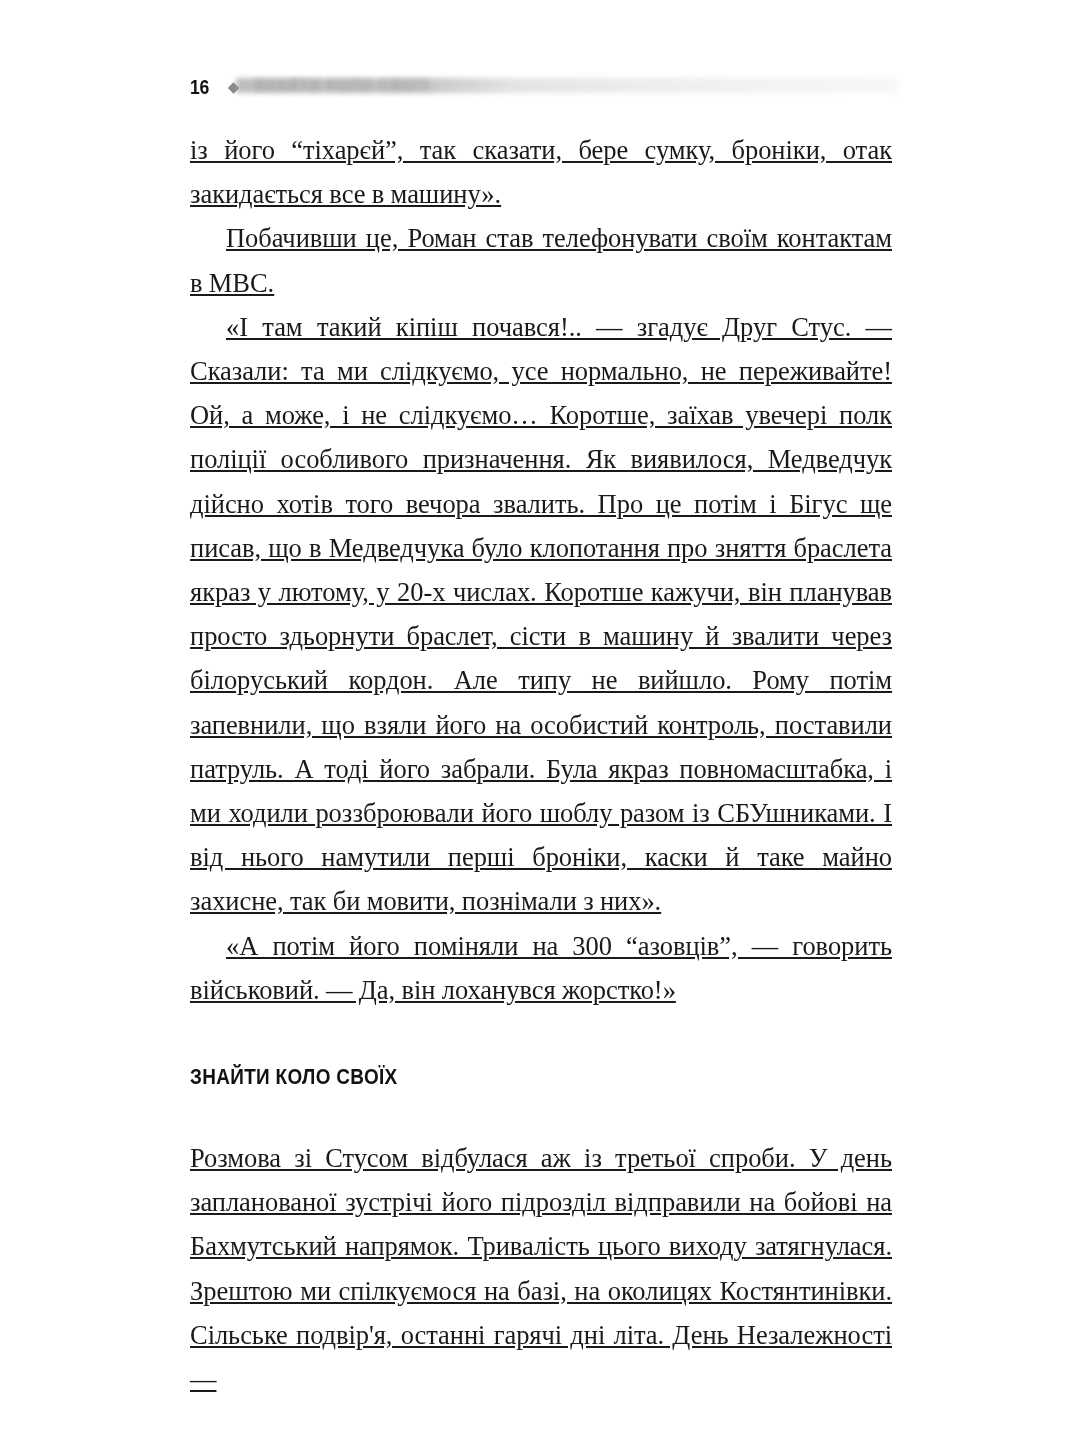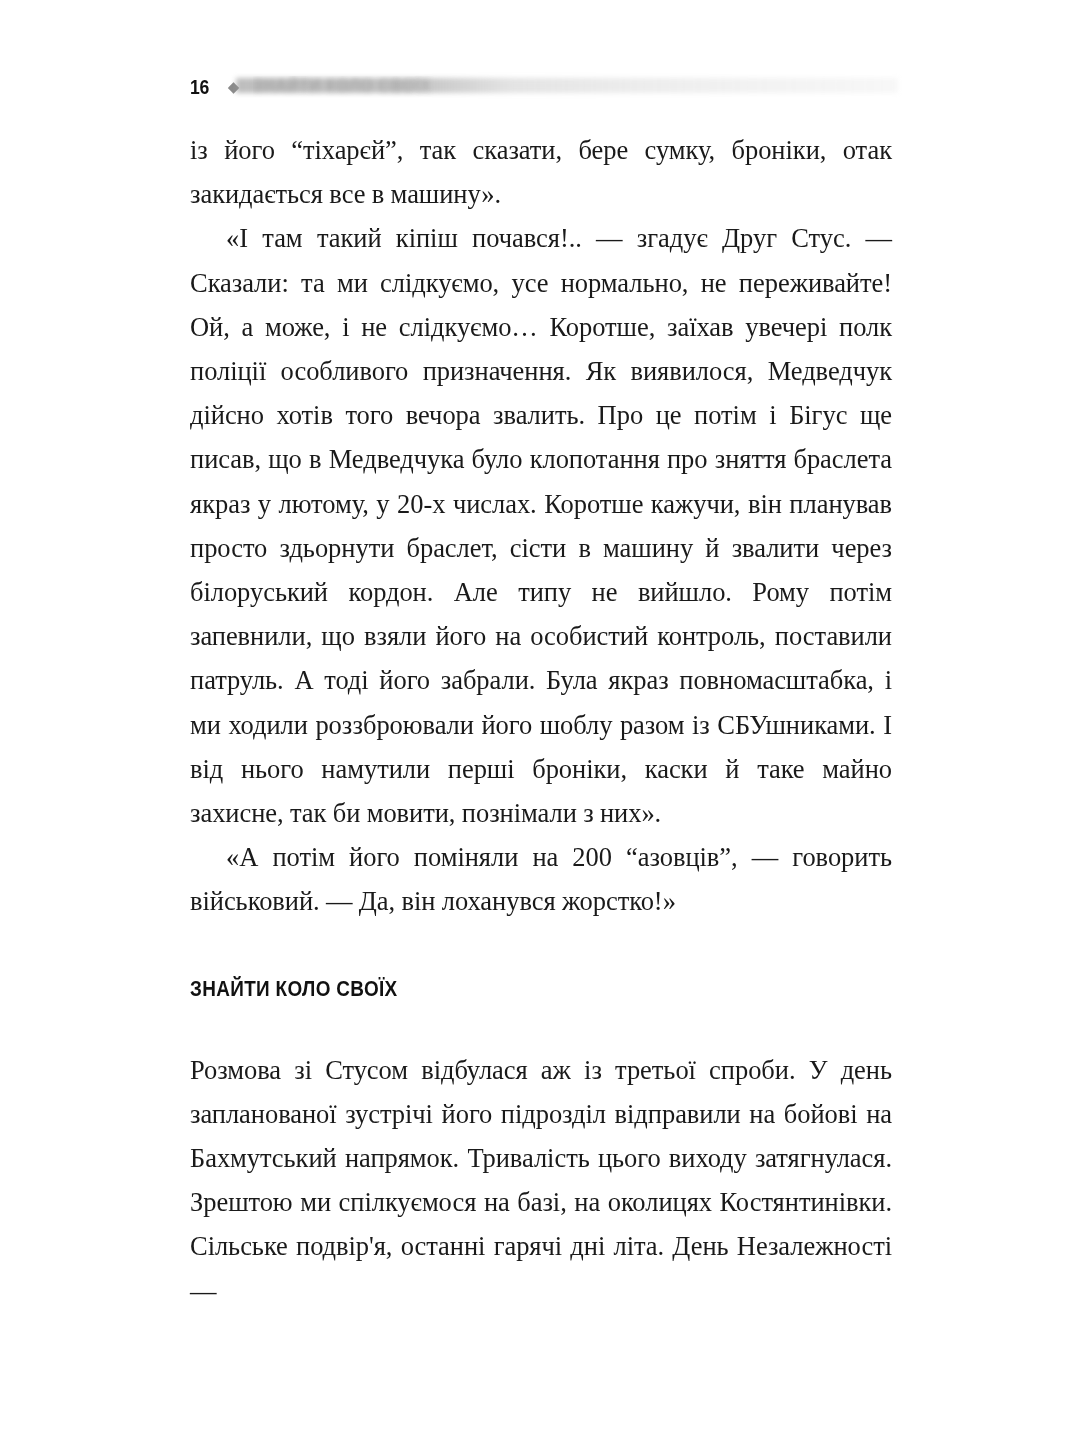--- a/index.html
+++ b/index.html
@@ -111,20 +111,21 @@
   p.body-par {
     margin: 0;
     font-size: 26.5px;
     line-height: 44.2px;
     text-align: justify;
     text-justify: inter-word;
     text-indent: 36px;
     letter-spacing: -0.05px;
     word-spacing: -0.2px;
     hyphens: manual;
+    text-decoration: underline;
   }
   p.body-par.no-indent {
     text-indent: 0;
   }
   p.body-par:last-child {
     text-align-last: left;
   }
 
   
   .text-column p.body-par {
@@ -156,22 +157,23 @@
   <div class="running-head">
     <span class="folio">16</span>
     <span class="head-diamond">◆</span>
     <span class="head-title">ЗНАЙТИ КОЛО СВОЇХ</span>
   </div>
   <div class="head-smudge"></div>
 
   <div class="text-column">
 
     <p class="body-par no-indent">із його “тіхарєй”, так сказати, бере сумку, броніки, отак закидається все в машину».</p>
+    <p class="body-par">Побачивши це, Роман став телефонувати своїм контактам в МВС.</p>
     <p class="body-par">«І там такий кіпіш почався!.. — згадує Друг Стус. — Сказали: та ми слідкуємо, усе нормально, не переживайте! Ой, а може, і не слідкуємо… Коротше, заїхав увечері полк поліції особливого призначення. Як виявилося, Медведчук дійсно хотів того вечора звалить. Про це потім і Бігус ще писав, що в Медведчука було клопотання про зняття браслета якраз у лютому, у 20-х числах. Коротше кажучи, він планував просто здьорнути браслет, сісти в машину й звалити через білоруський кордон. Але типу не вийшло. Рому потім запевнили, що взяли його на особистий контроль, поставили патруль. А тоді його забрали. Була якраз повномасштабка, і ми ходили роззброювали його шоблу разом із СБУшниками. І від нього намутили перші броніки, каски й таке майно захисне, так би мовити, познімали з них».</p>
-    <p class="body-par">«А потім його поміняли на 200 “азовців”, — говорить військовий. — Да, він лоханувся жорстко!»</p>
+    <p class="body-par">«А потім його поміняли на 300 “азовців”, — говорить військовий. — Да, він лоханувся жорстко!»</p>
 
     <div class="gap-before-heading"></div>
     <h2 class="section-heading">ЗНАЙТИ КОЛО СВОЇХ</h2>
     <div class="gap-after-heading"></div>
 
     <p class="body-par no-indent">Розмова зі Стусом відбулася аж із третьої спроби. У день запланованої зустрічі його підрозділ відправили на бойові на Бахмутський напрямок. Тривалість цього виходу затягнулася. Зрештою ми спілкуємося на базі, на околицях Костянтинівки. Сільське подвір'я, останні гарячі дні літа. День Незалежності —</p>
 
   </div>
 
 </div>

